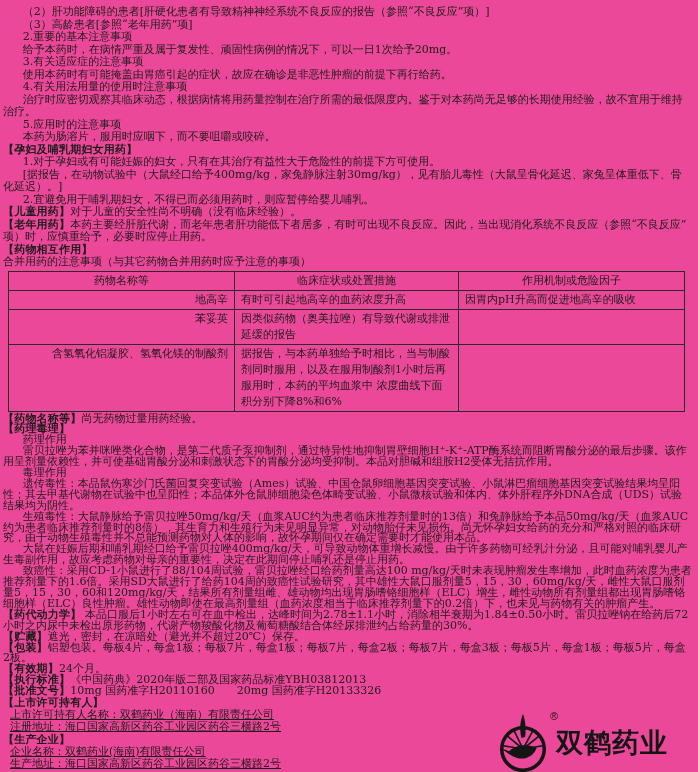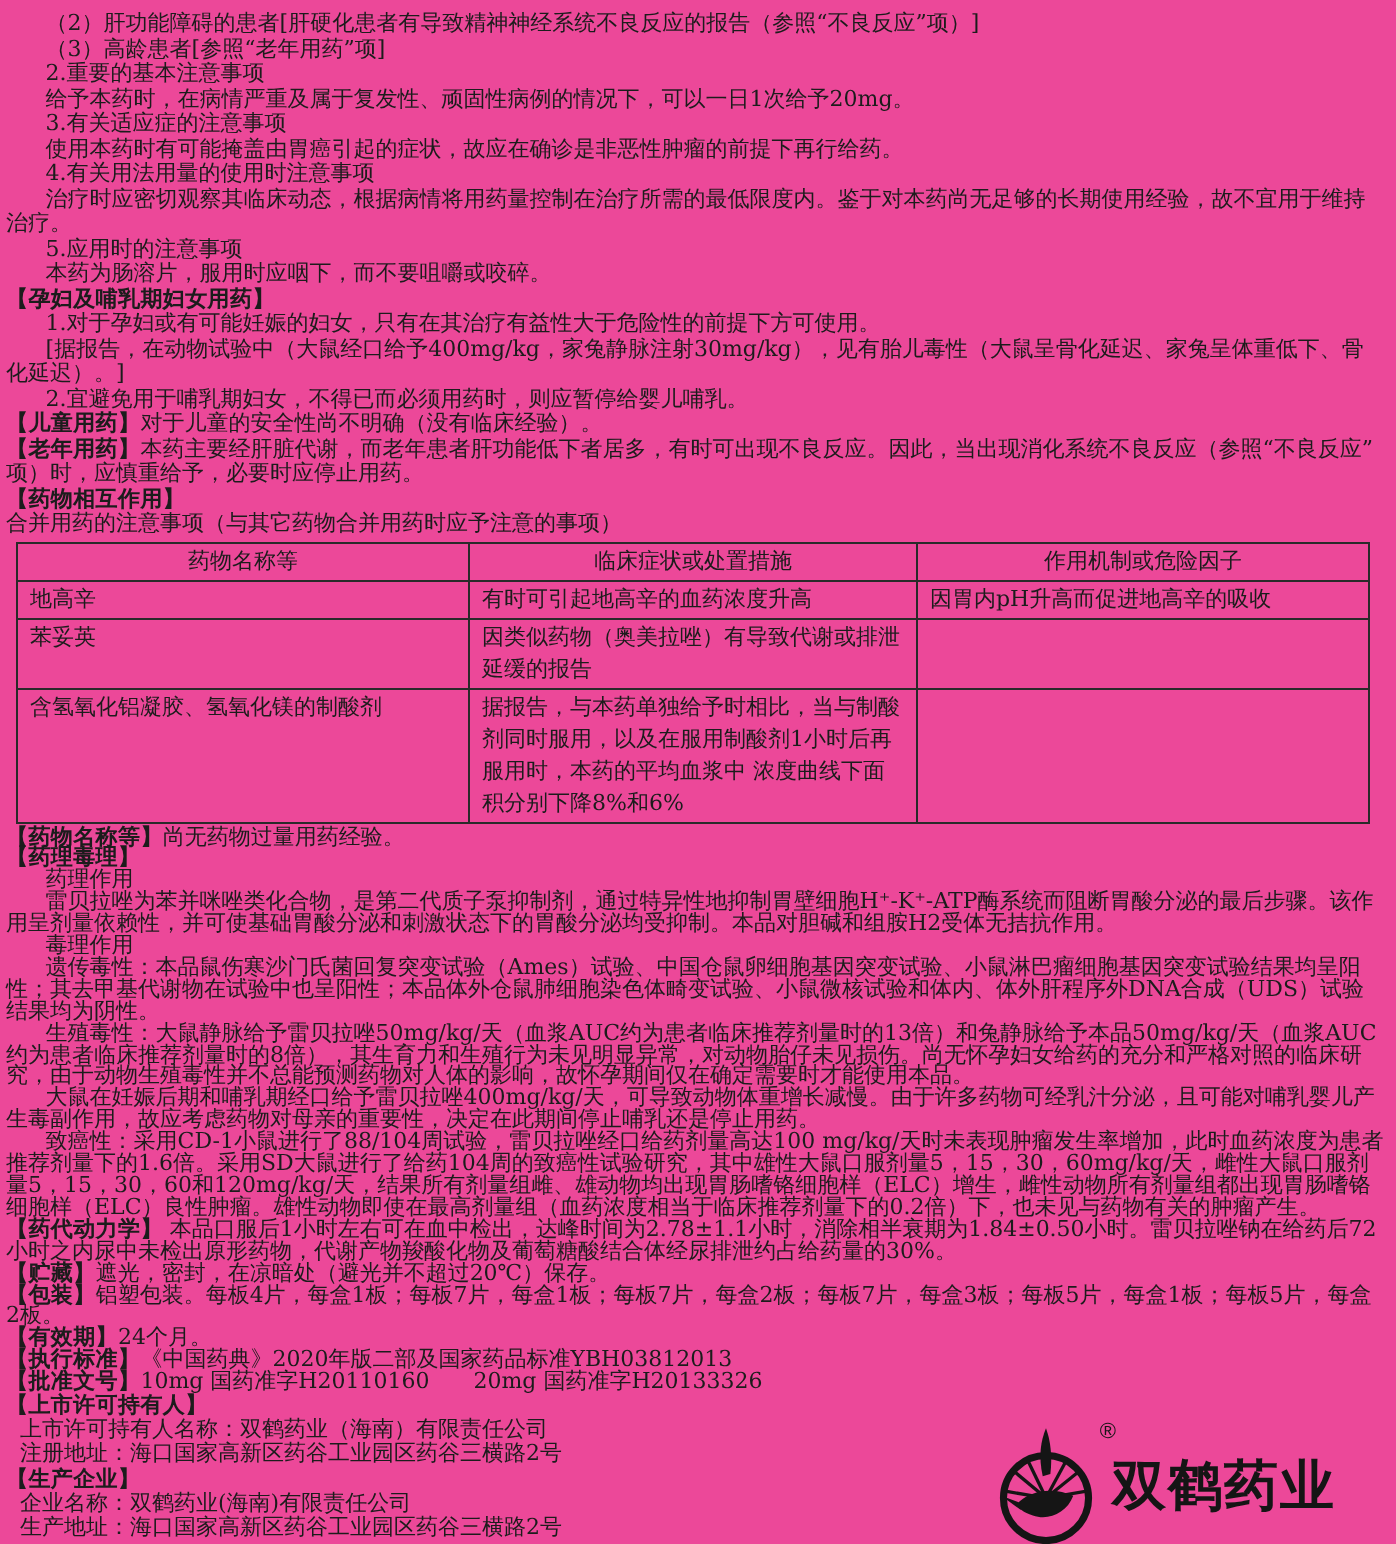--- a/index.html
+++ b/index.html
@@ -12,40 +12,40 @@
     background:#ec4899;
     color:#1c1c1c;
     font-family:"DejaVu Serif","Liberation Serif",serif;
     font-size:11px;
   }
   p{margin:0;padding:0;}
   .sec-top p{line-height:12.5px;}
   .sec-mid p{line-height:10.9px;}
   .sec-footer p{line-height:12.2px;}
   .ind{text-indent:1.8em;}
-  .sm{padding-left:7px;}
+  .sm{padding-left:7px;text-decoration:underline;}
   b.lbl{font-weight:bold;letter-spacing:0.2px;}
   
   table.itable{
     border-collapse:collapse;
     table-layout:fixed;
     width:630px;
     margin:2px 0 2px 5px;
   }
   table.itable th,table.itable td{
     border:1px solid #2a2a2a;
     font-weight:normal;
     font-size:11px;
     line-height:16px;
     padding:1px 6px;
     vertical-align:top;
     overflow:hidden;
   }
   table.itable th{text-align:center;height:14px;}
-  td.c-center{text-align:left;}
+  td.c-center{text-align:right;}
   
   .sec-footer{position:relative;height:118px;}
   .logo-block{
     position:absolute;
     right:6px;top:16px;
     width:192px;
     font-family:"Liberation Sans","DejaVu Sans",sans-serif;
   }
   .logo-row{display:flex;align-items:center;gap:4px;}
   .logo-icon-wrap{position:relative;width:58px;height:60px;flex:0 0 auto;}

